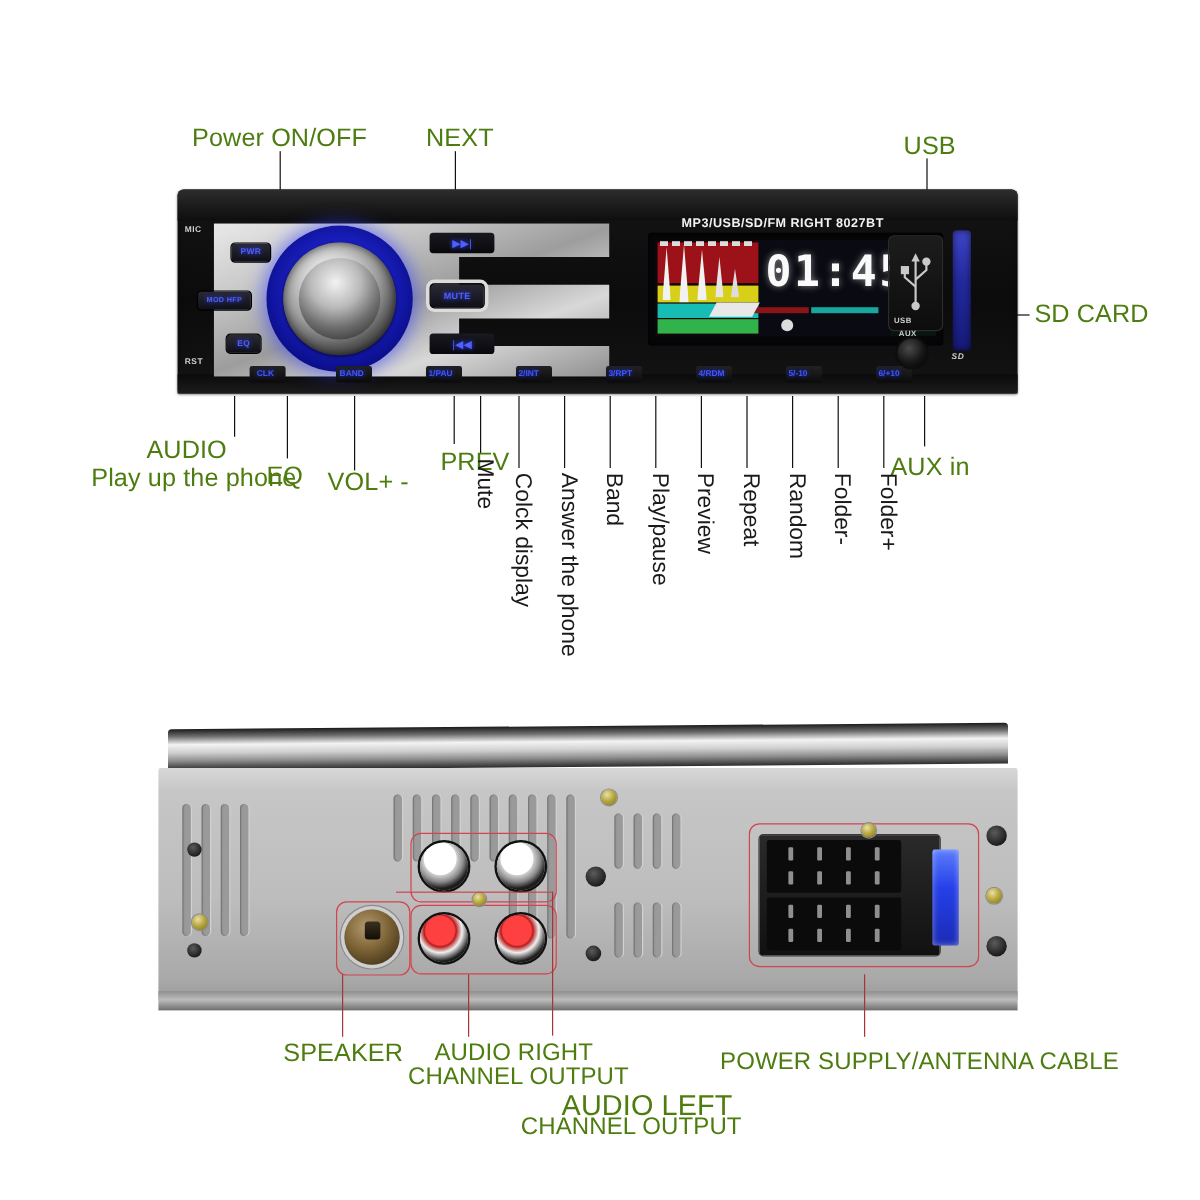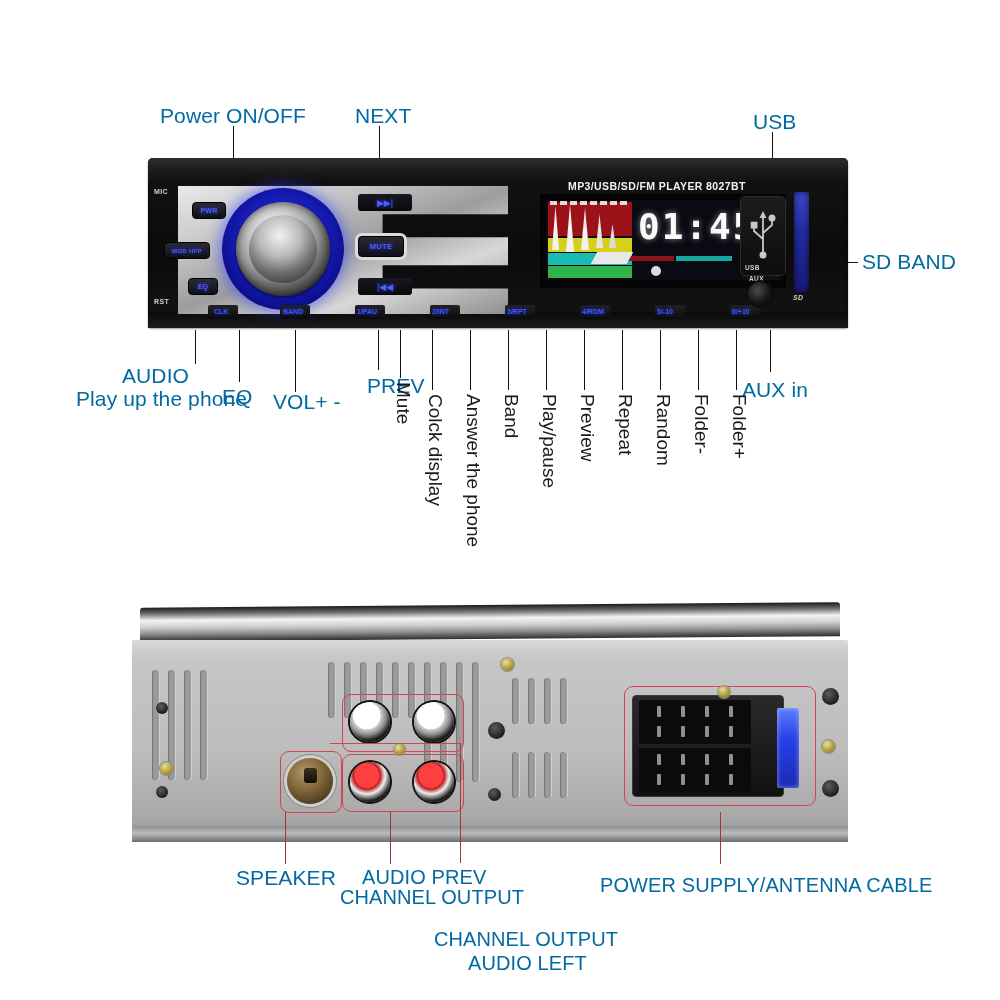--- a/index.html
+++ b/index.html
@@ -1,20 +1,20 @@
 <!DOCTYPE html>
 <html><head>
 <meta charset="utf-8">
 <style>
   html,body{margin:0;padding:0;background:#ffffff;}
   body{width:1000px;height:1000px;position:relative;overflow:hidden;
        font-family:"Liberation Sans", sans-serif;color:#111;}
 
   .abs{position:absolute;}
-  .lbl{font-size:19px;color:#0369a1;white-space:nowrap;letter-spacing:.1px;}
+  .lbl{font-size:19px;color:#4d7c0f;white-space:nowrap;letter-spacing:.1px;}
   .lead{position:absolute;background:#111;width:1px;}
   .lead-h{position:absolute;background:#111;height:1px;}
   .lead-r{position:absolute;background:#a33;width:1px;}
   .vlabel{position:absolute;font-size:19px;white-space:nowrap;
           transform-origin:0 0;transform:rotate(90deg);color:#1a1a1a;}
 
   
   #front-unit{left:148px;top:158px;width:700px;height:170px;
       background:linear-gradient(180deg,#201f1f 0%,#121212 14%,#0b0b0b 55%,#141414 100%);
       border-radius:5px 5px 3px 3px;
@@ -108,21 +108,21 @@
 
 <div class="abs lbl" style="left:160px;top:104px;font-size:21px;">Power ON/OFF</div>
 <div class="lead" style="left:233px;top:126px;height:85px;"></div>
 
 <div class="abs lbl" style="left:355px;top:104px;font-size:21px;">NEXT</div>
 <div class="lead" style="left:379px;top:126px;height:90px;"></div>
 
 <div class="abs lbl" style="left:753px;top:110px;font-size:21px;">USB</div>
 <div class="lead" style="left:772px;top:132px;height:68px;"></div>
 
-<div class="abs lbl" style="left:862px;top:250px;font-size:21px;">SD BAND</div>
+<div class="abs lbl" style="left:862px;top:250px;font-size:21px;">SD CARD</div>
 <div class="lead-h" style="left:800px;top:262px;width:58px;"></div>
 
 <div class="abs" id="front-unit">
 
   <div class="abs" id="front-top-bevel"></div>
   <div class="abs" id="front-bottom-bevel"></div>
 
   <div class="abs" id="faceplate"></div>
 
   <div class="etch" style="left:6px;top:30px;">MIC</div>
@@ -135,21 +135,21 @@
 
   <div class="btn-blue" style="left:44px;top:44px;width:32px;height:15px;">PWR</div>
   <div class="btn-blue" style="left:16px;top:84px;width:44px;height:15px;font-size:6px;">MOD HFP</div>
   <div class="btn-blue" style="left:40px;top:120px;width:28px;height:15px;">EQ</div>
 
   <div class="btn-dark" style="left:210px;top:36px;width:54px;height:17px;font-size:9px;">▶▶|</div>
   <div class="btn-blue" style="left:210px;top:78px;width:44px;height:19px;font-size:7.5px;
        box-shadow:0 0 0 3px #dcdcdc;">MUTE</div>
   <div class="btn-dark" style="left:210px;top:120px;width:54px;height:17px;font-size:9px;">|◀◀</div>
 
-  <div class="abs" id="brand">MP3/USB/SD/FM PLAYER   8027BT</div>
+  <div class="abs" id="brand">MP3/USB/SD/FM RIGHT   8027BT</div>
   <div class="abs" id="lcd-bezel"></div>
   <div class="abs" id="lcd">
 
     <div class="abs" style="left:0;top:0;width:86px;height:80px;background:#12060a;"></div>
     <div class="abs" style="left:2px;top:2px;width:84px;height:34px;background:#9d1218;"></div>
     <div class="abs" style="left:2px;top:38px;width:84px;height:14px;background:#d8cf18;"></div>
     <div class="abs" style="left:2px;top:53px;width:84px;height:12px;background:#17bdb4;"></div>
     <div class="abs" style="left:2px;top:66px;width:84px;height:12px;background:#2fb34a;"></div>
 
     <div class="abs" style="left:6px;top:6px;width:7px;height:44px;background:#f2f2f2;clip-path:polygon(50% 0,100% 100%,0 100%);"></div>
@@ -338,19 +338,19 @@
 <div class="abs" id="rear-bottom"></div>
 
 <div class="lead-r" style="left:285px;top:812px;height:52px;"></div>
 <div class="lead-h" style="left:330px;top:743px;width:130px;background:#d2454f;"></div>
 <div class="lead-r" style="left:460px;top:743px;height:120px;"></div>
 <div class="lead-r" style="left:390px;top:812px;height:52px;"></div>
 <div class="lead-r" style="left:720px;top:812px;height:52px;"></div>
 
 <div class="abs lbl" style="left:236px;top:866px;font-size:21px;">SPEAKER</div>
 
-<div class="abs lbl" style="left:362px;top:866px;font-size:20px;">AUDIO PREV</div>
+<div class="abs lbl" style="left:362px;top:866px;font-size:20px;">AUDIO RIGHT</div>
 <div class="abs lbl" style="left:340px;top:886px;font-size:20px;">CHANNEL OUTPUT</div>
 
-<div class="abs lbl" style="left:468px;top:952px;font-size:20px;">AUDIO LEFT</div>
+<div class="abs lbl" style="left:468px;top:908px;font-size:24px;">AUDIO LEFT</div>
 <div class="abs lbl" style="left:434px;top:928px;font-size:20px;">CHANNEL OUTPUT</div>
 
 <div class="abs lbl" style="left:600px;top:874px;font-size:20px;">POWER SUPPLY/ANTENNA CABLE</div>
 
 </body></html>

